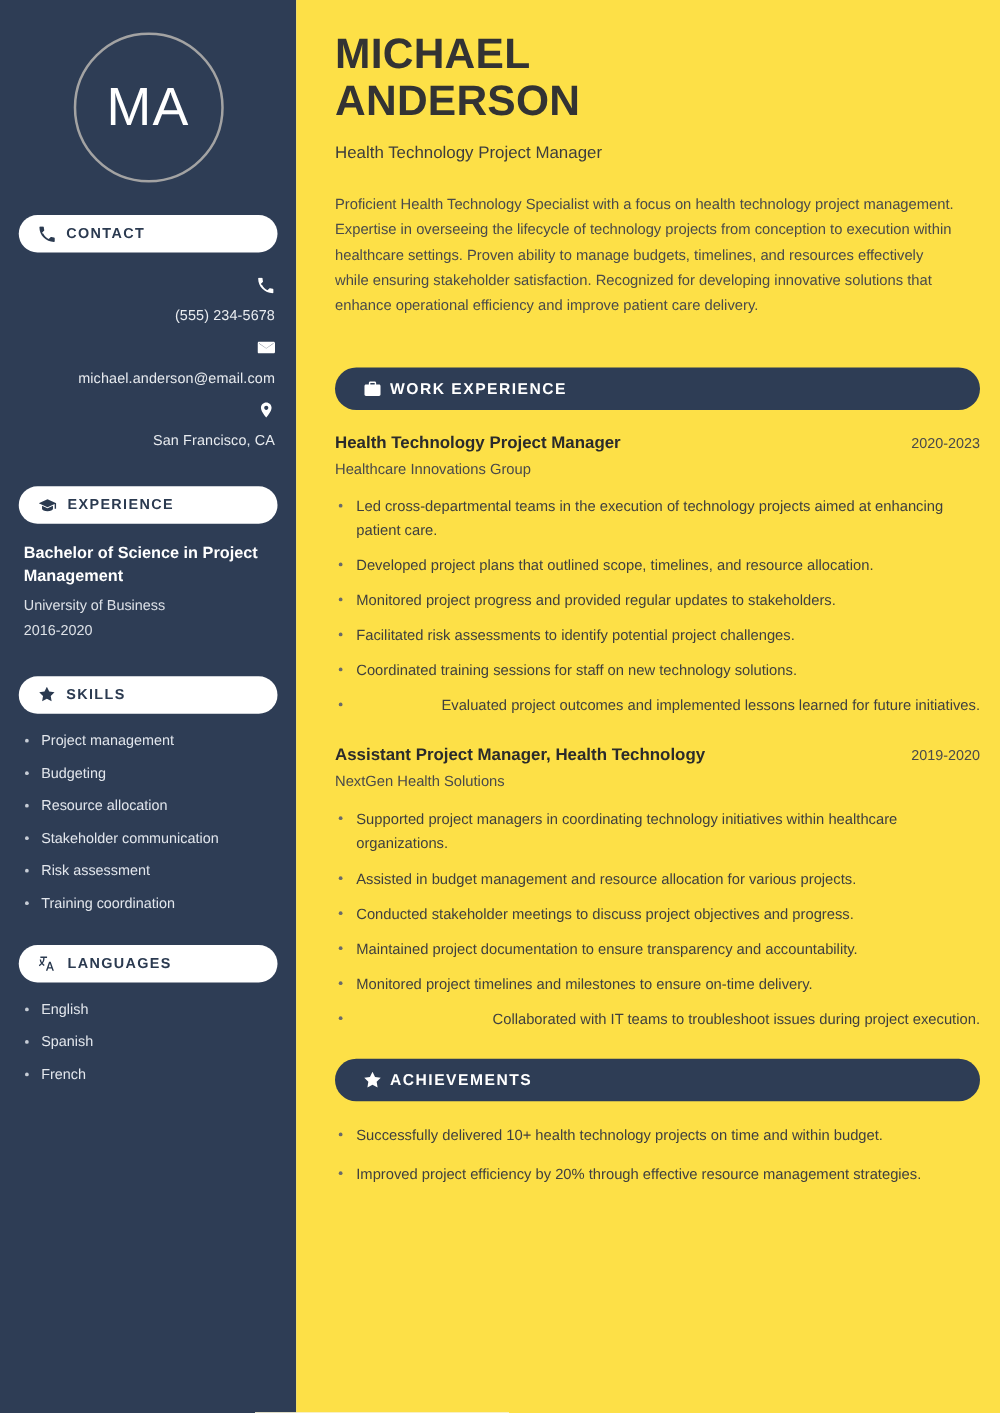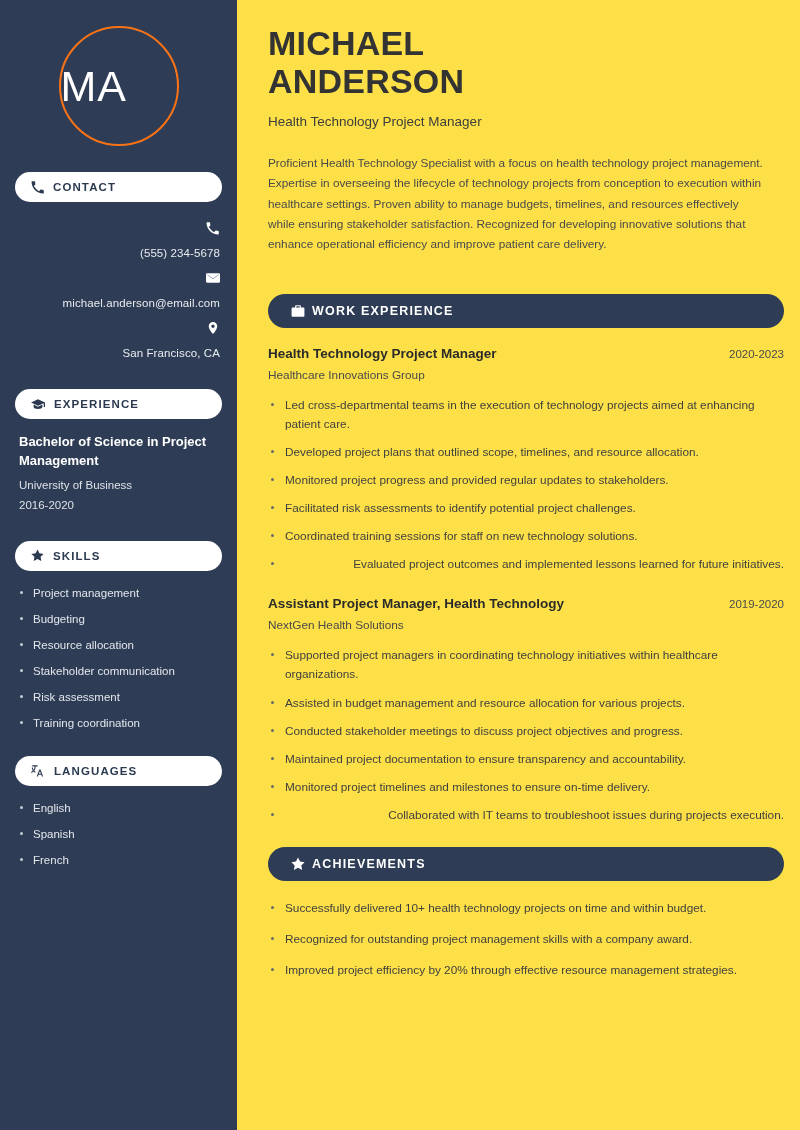--- a/index.html
+++ b/index.html
@@ -26,23 +26,24 @@
   }
   .avatar-wrap {
     display: flex;
     justify-content: center;
     margin-top: 6px;
     margin-bottom: 26px;
   }
   .avatar {
     width: 120px; height: 120px;
     border-radius: 50%;
-    border: 2px solid #f97316;
+    border: 2px solid #a3a3a3;
     display: flex;
     align-items: center;
+    justify-content: center;
   }
   .avatar-initials {
     font-size: 43px;
     font-weight: 400;
     letter-spacing: 1px;
     color: #ffffff;
     line-height: 1;
   }
 
   .pill {
@@ -357,34 +358,33 @@
         <span class="job-role">Assistant Project Manager, Health Technology</span>
         <span class="job-dates">2019-2020</span>
       </div>
       <div class="job-company">NextGen Health Solutions</div>
       <ul class="job-bullets">
         <li>Supported project managers in coordinating technology initiatives within healthcare organizations.</li>
         <li>Assisted in budget management and resource allocation for various projects.</li>
         <li>Conducted stakeholder meetings to discuss project objectives and progress.</li>
         <li>Maintained project documentation to ensure transparency and accountability.</li>
         <li>Monitored project timelines and milestones to ensure on-time delivery.</li>
-        <li>Collaborated with IT teams to troubleshoot issues during projects execution.</li>
+        <li>Collaborated with IT teams to troubleshoot issues during project execution.</li>
       </ul>
     </div>
 
     <div class="achieve-wrap">
       <div class="section-bar">
         <span class="ico">
           <svg width="14" height="14" viewBox="0 0 24 24" fill="#ffffff">
               <path d="M12 .8l3.5 7.1 7.8 1.1-5.6 5.5 1.3 7.8L12 18.6l-7 3.7 1.3-7.8L.7 9l7.8-1.1L12 .8z"></path>
             </svg>
         </span>
         <span class="bar-label">ACHIEVEMENTS</span>
       </div>
       <ul class="achieve-list">
         <li>Successfully delivered 10+ health technology projects on time and within budget.</li>
-        <li>Recognized for outstanding project management skills with a company award.</li>
         <li>Improved project efficiency by 20% through effective resource management strategies.</li>
       </ul>
     </div>
 
   </main>
 </div>
 
 </body></html>

